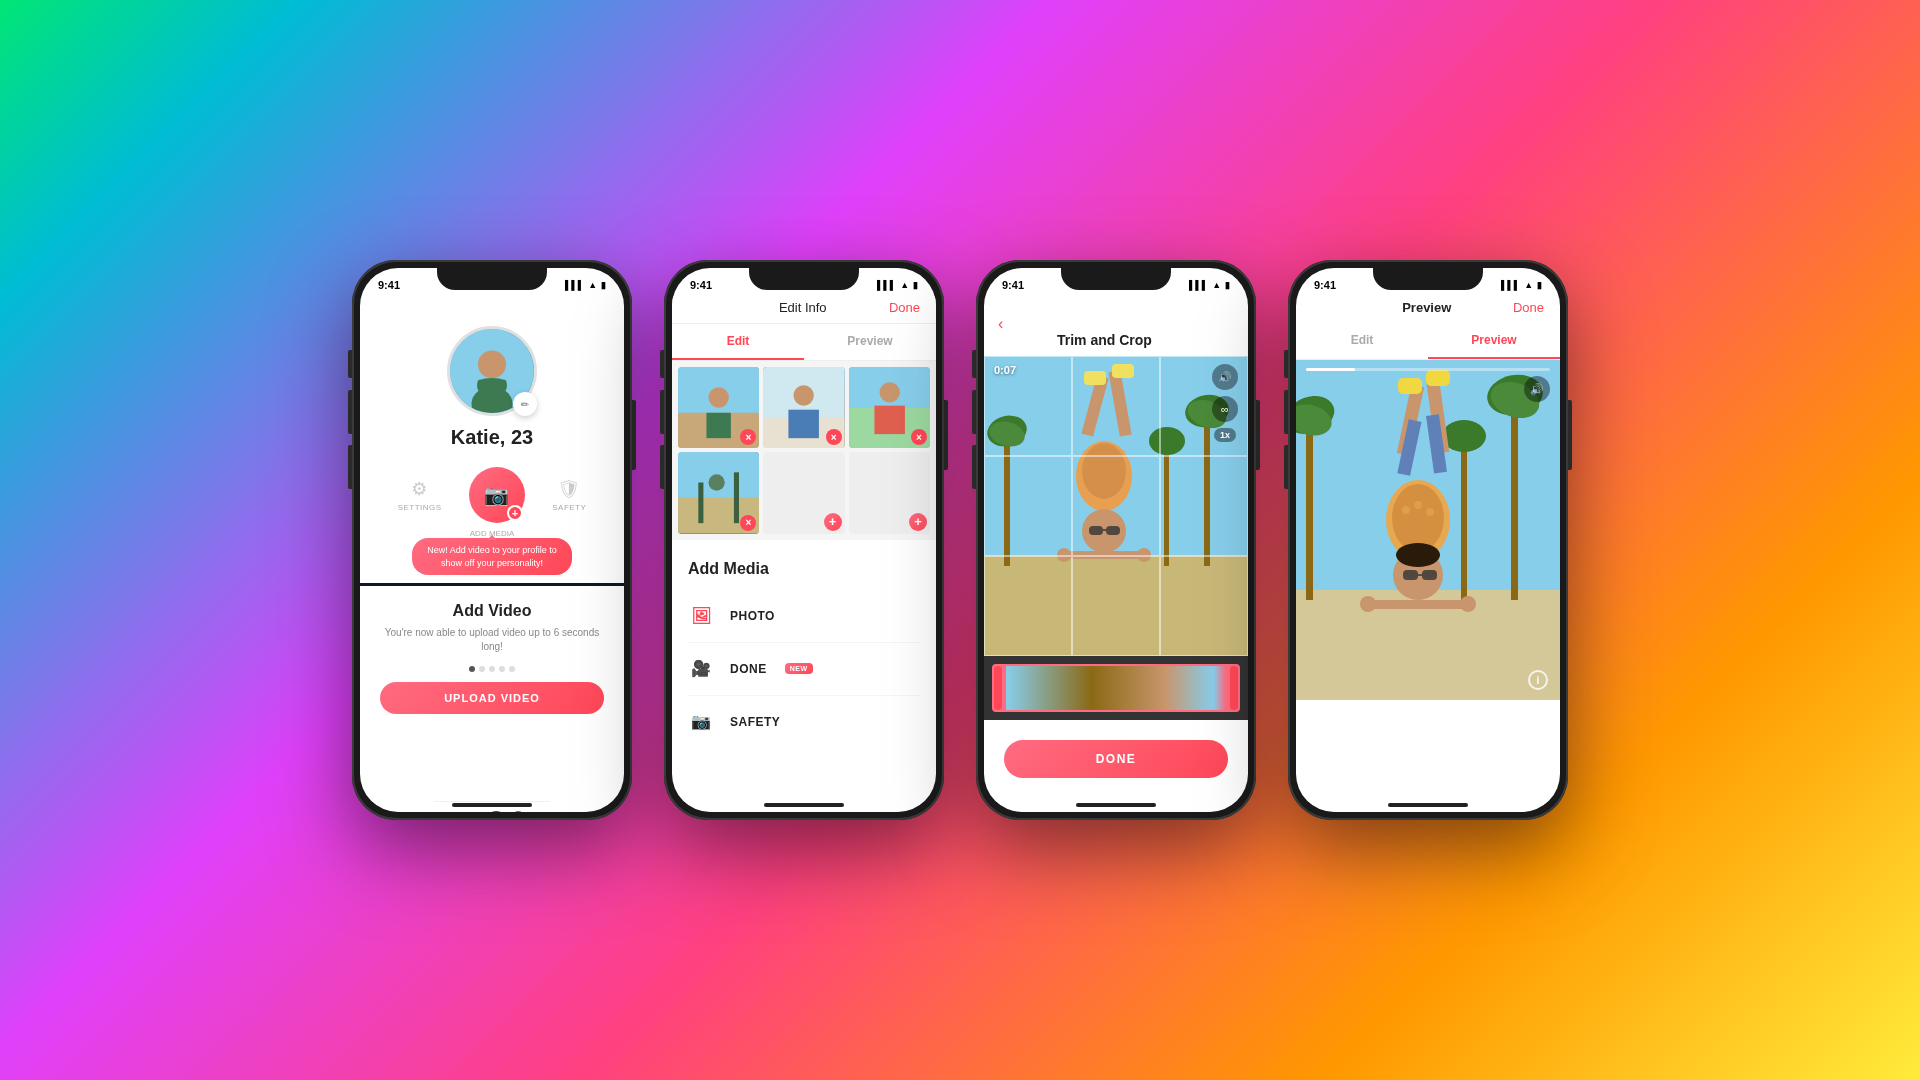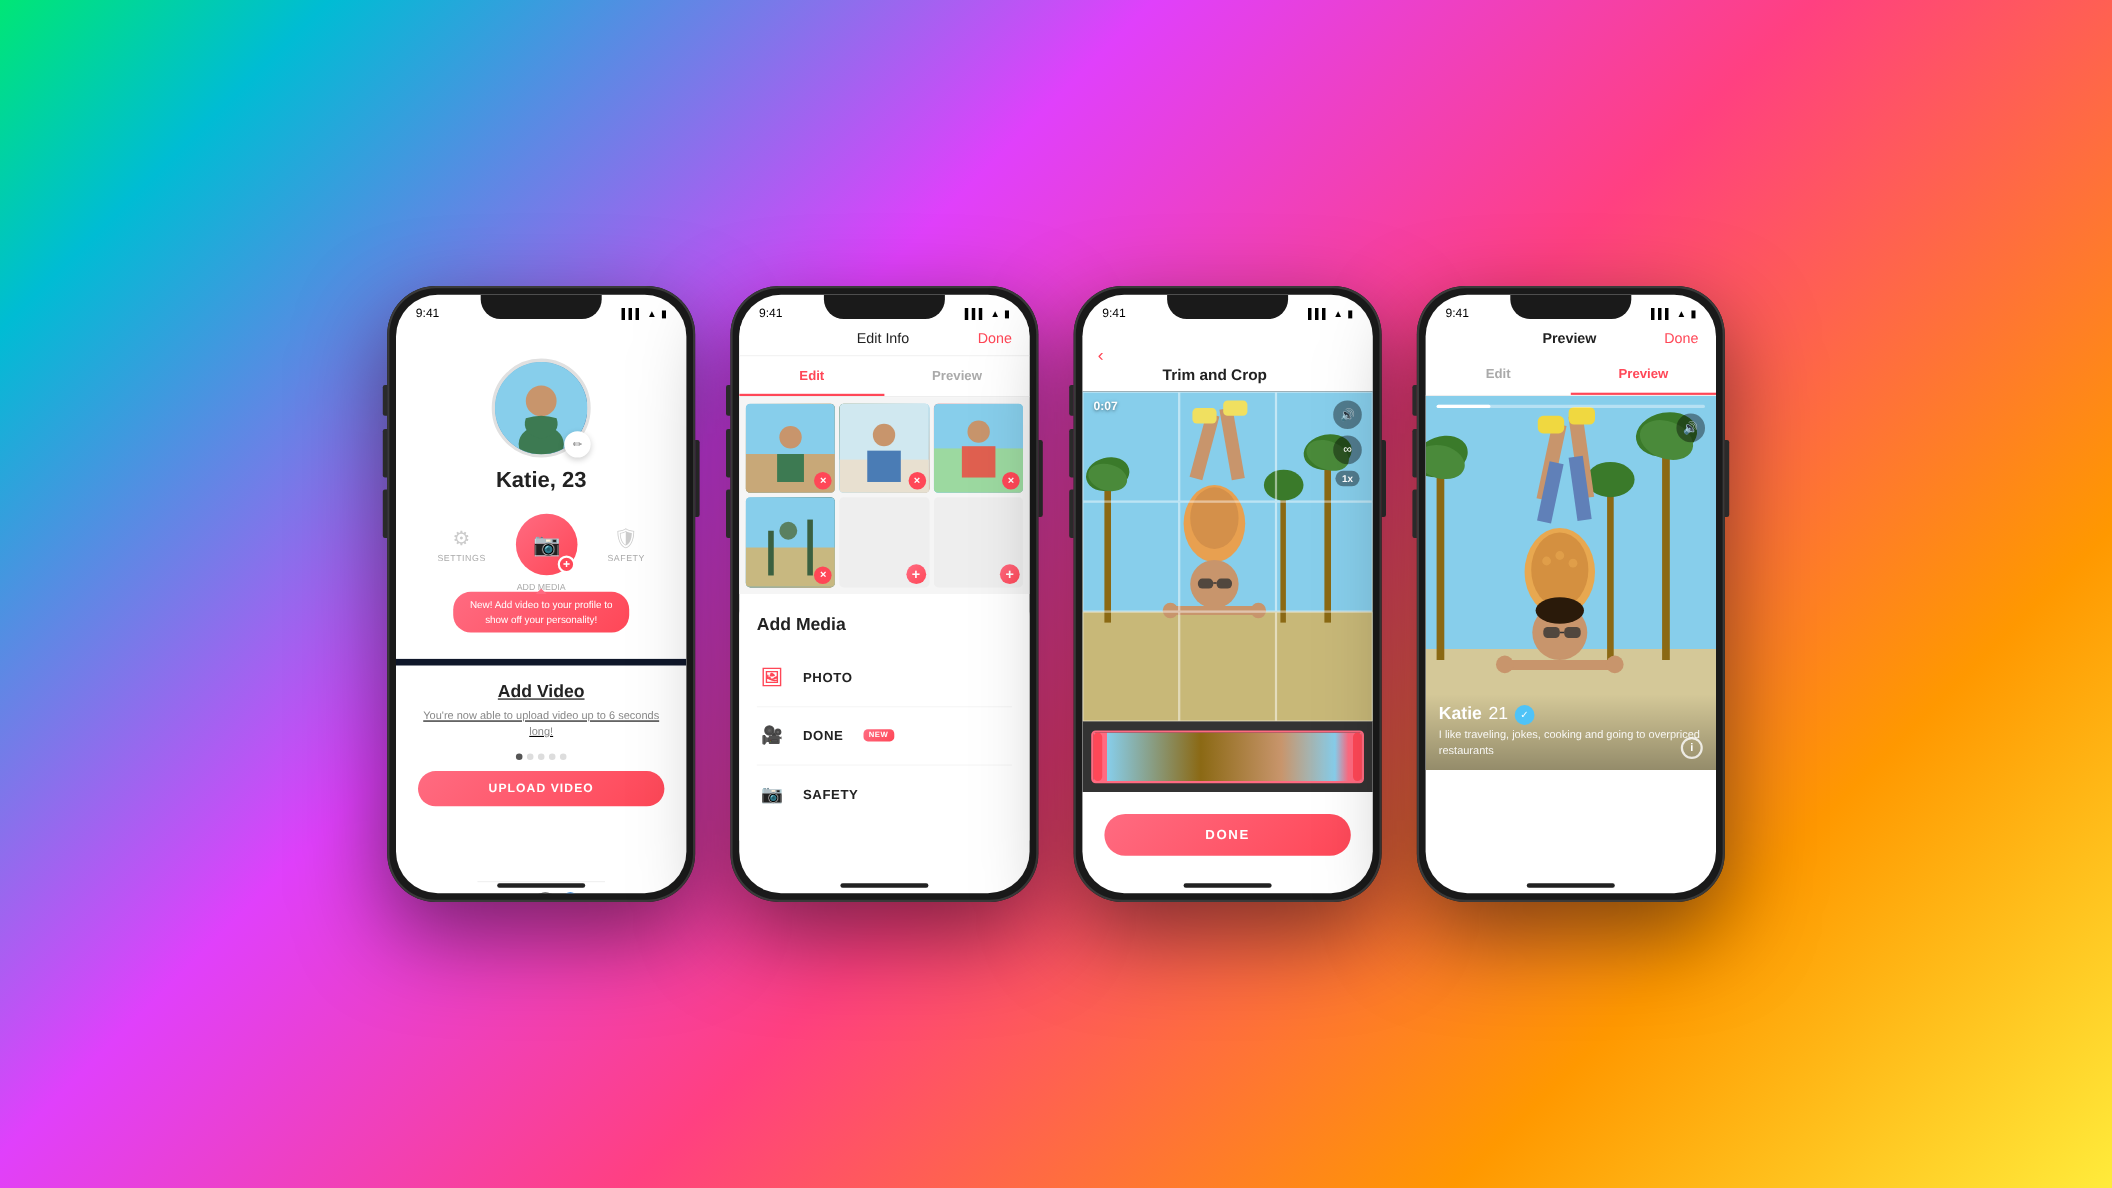--- a/index.html
+++ b/index.html
@@ -58,21 +58,21 @@
       justify-content: space-between;
       align-items: center;
       padding: 6px 18px 0;
       font-size: 10px;
       font-weight: 600;
       height: 28px;
       position: relative;
       z-index: 50;
     }
 
-    .status-time { font-size: 11px; font-weight: 400; }
+    .status-time { font-size: 11px; font-weight: 700; }
     .status-icons { display: flex; gap: 4px; align-items: center; font-size: 9px; }
 
     .phone1-content {
       display: flex;
       flex-direction: column;
       align-items: center;
       padding: 0 0 0;
       height: 100%;
     }
 
@@ -199,23 +199,22 @@
       left: 50%;
       transform: translateX(-50%);
       border: 5px solid transparent;
       border-bottom-color: #ff6b81;
     }
 
     .add-video-section {
       width: 100%;
       padding: 16px 20px;
       text-align: center;
-      border-top: 6px solid #0f172a;
-      margin-top: 24px;
-      text-decoration: underline;
+      border-top: 3px solid #0f172a;
+      margin-top: 8px;
     }
 
     .add-video-title {
       font-size: 16px;
       font-weight: 700;
       color: #222;
       margin-bottom: 6px;
     }
 
     .add-video-desc {
@@ -1083,28 +1082,20 @@
 
             <ellipse cx="122" cy="195" rx="22" ry="12" fill="#2a1a0a"></ellipse>
           </svg>
 
           <div class="preview-progress">
             <div class="preview-progress-bar"></div>
           </div>
 
           <div class="preview-vol">🔊</div>
 
-          <div class="preview-profile-info">
-            <div class="preview-name-row">
-              <span class="preview-name">Katie</span>
-              <span class="preview-age">21</span>
-              <div class="verified-badge">✓</div>
-            </div>
-            <div class="preview-bio">I like traveling, jokes, cooking and going to overpriced restaurants</div>
-          </div>
           <div class="info-btn">i</div>
         </div>
       </div>
 
       <div class="home-indicator"></div>
     </div>
   </div>
 
 </div>
 

